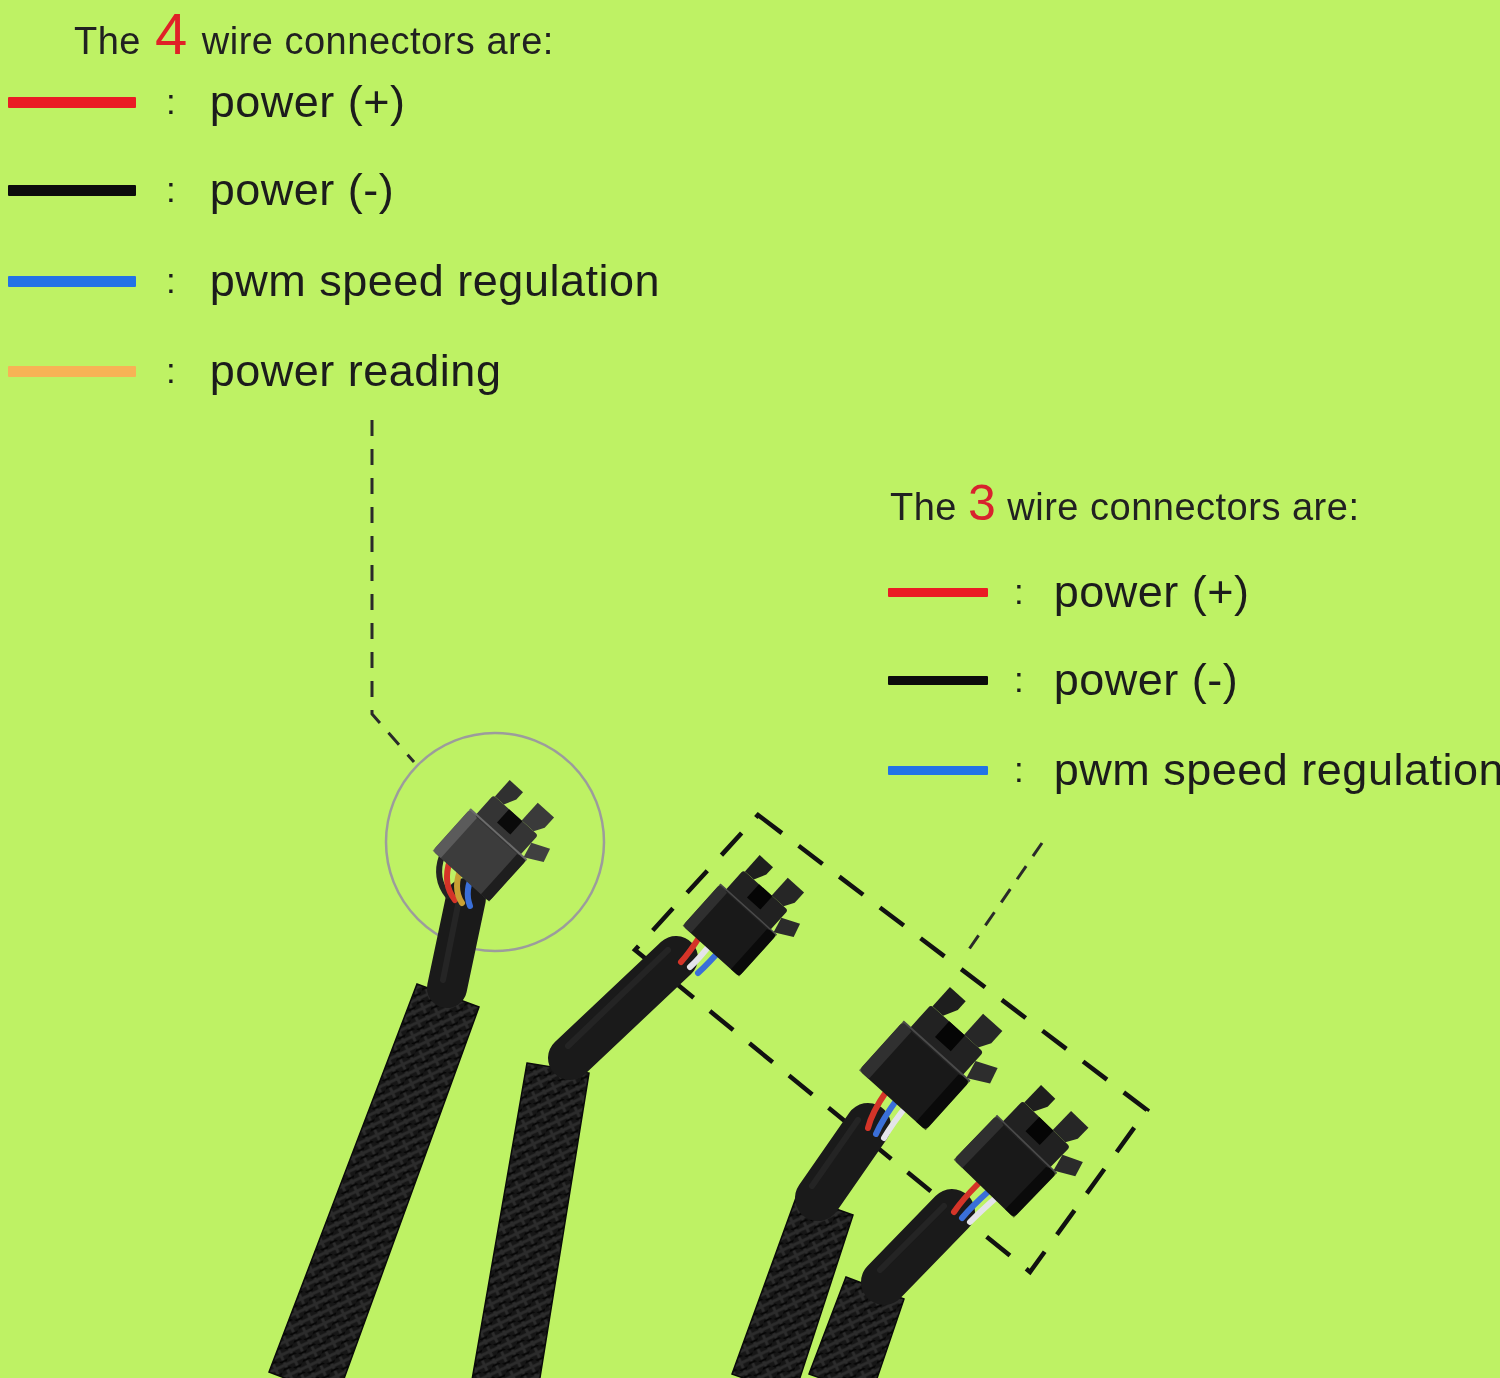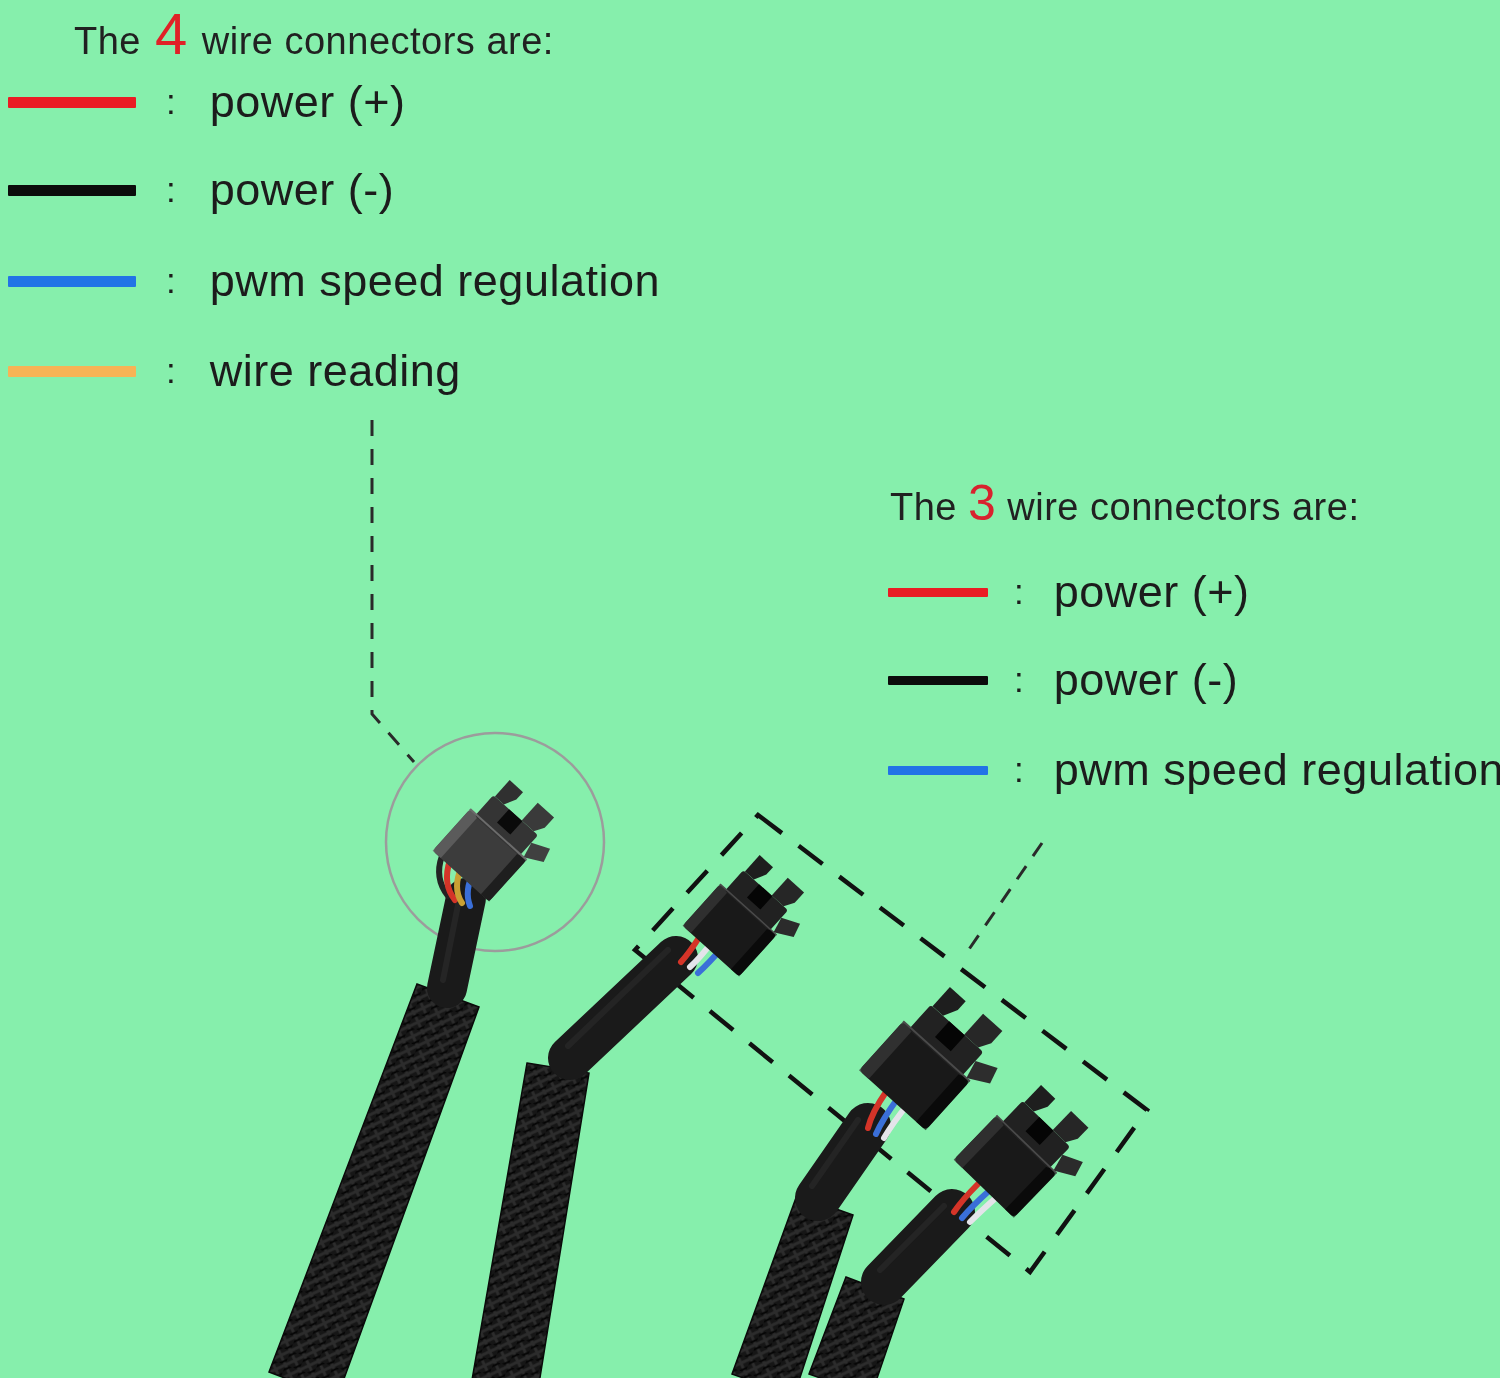--- a/index.html
+++ b/index.html
@@ -1,19 +1,19 @@
 <!DOCTYPE html>
 <html><head>
 <meta charset="utf-8">
 <style>
   html,body{margin:0;padding:0;background:#ffffff;}
   .stage{
     position:relative;
     width:1500px;height:1378px;
-    background:#86efac;
+    background:#bef264;
     overflow:hidden;
     font-family:"Liberation Sans", sans-serif;
     color:#1c1c1c;
     text-align:center;
   }
   .photo-svg{position:absolute;left:0;top:0;width:1500px;height:1378px;}
   
   .legend-title{
     position:absolute;
     display:flex;align-items:baseline;
@@ -168,21 +168,21 @@
       <span class="llabel">power (-)</span>
     </div>
     <div class="lrow" style="left:8px;top:258px;">
       <span class="swatch w4" style="background: rgb(34, 115, 230);"></span>
       <span class="lcolon">:</span>
       <span class="llabel">pwm speed regulation</span>
     </div>
     <div class="lrow" style="left:8px;top:348px;">
       <span class="swatch w4" style="background: rgb(247, 179, 85);"></span>
       <span class="lcolon">:</span>
-      <span class="llabel">wire reading</span>
+      <span class="llabel">power reading</span>
     </div>
   </div>
 
   <div>
     <div class="legend-title small" style="left:890px;top:481px;">
       <span>The</span>
       <span class="t-num" style="color: rgb(216, 34, 46);">3</span>
       <span>wire connectors are:</span>
     </div>
 

